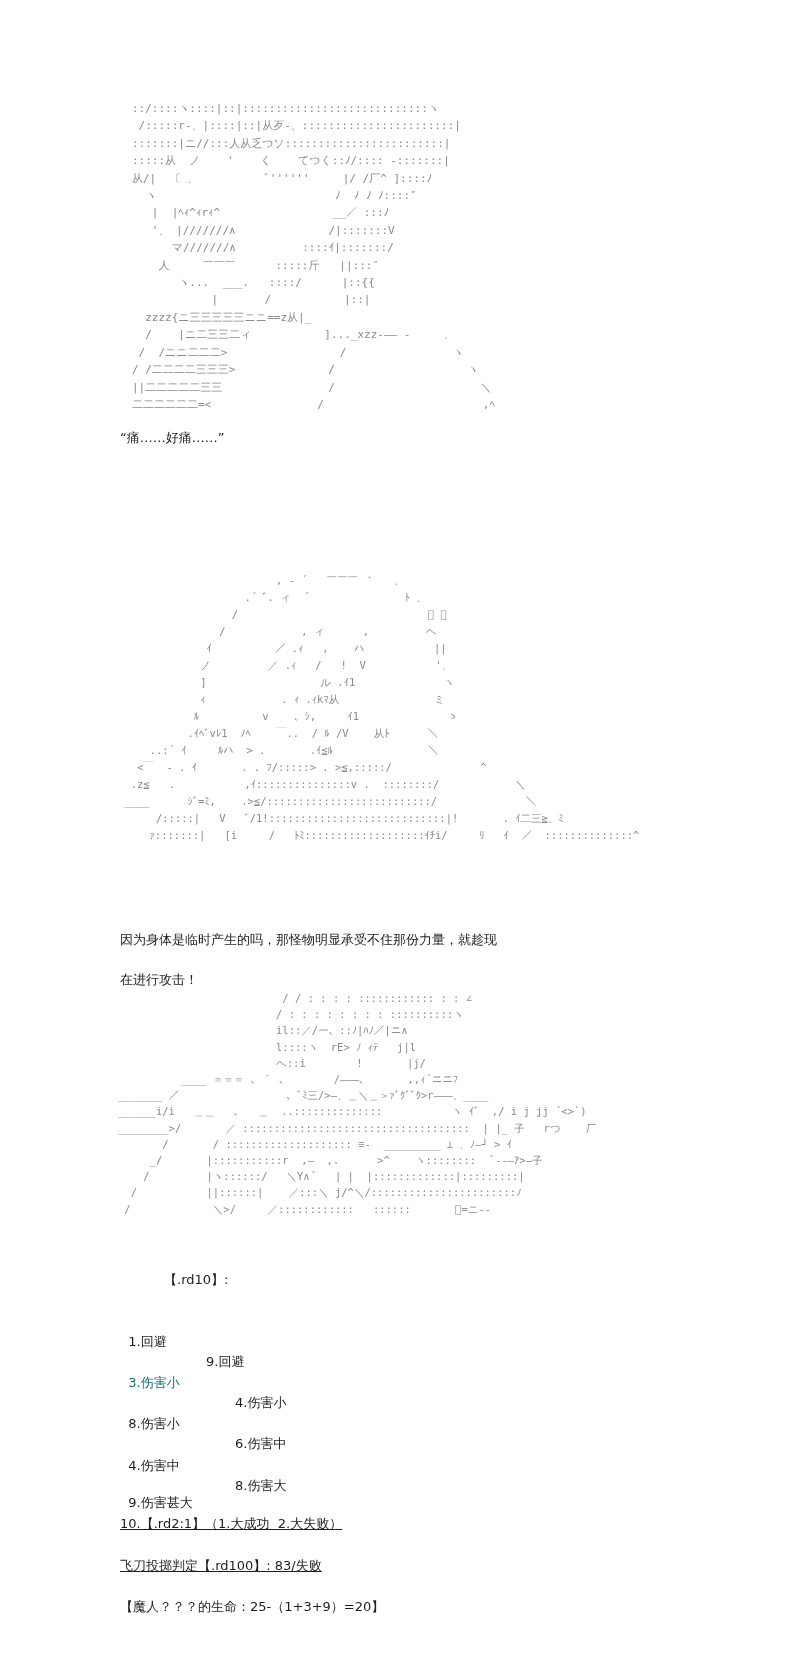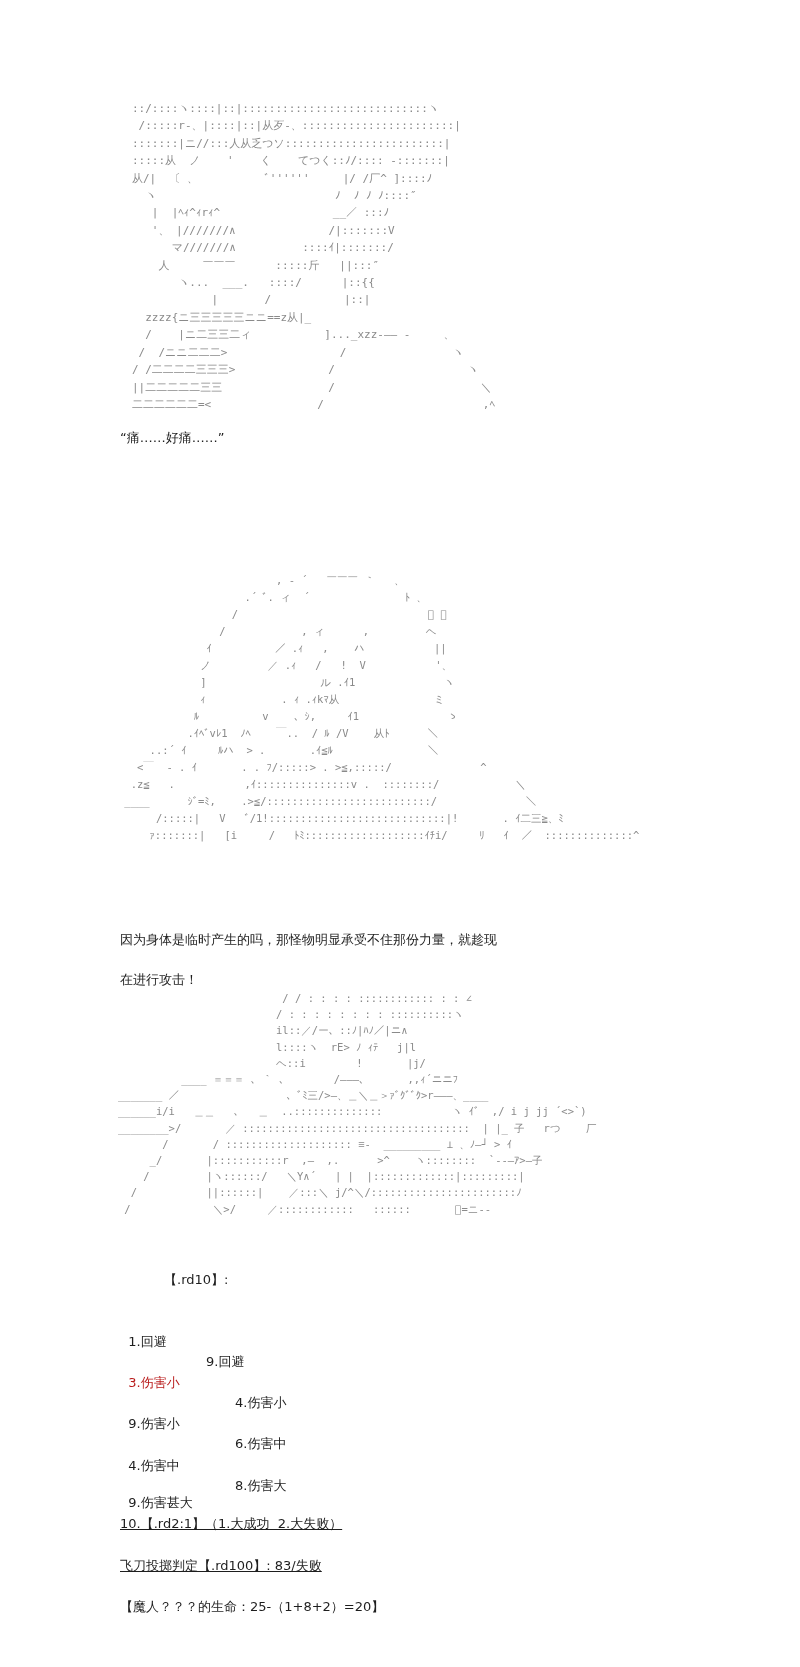--- a/index.html
+++ b/index.html
@@ -14,21 +14,21 @@
     color: #8a8a8a; white-space: pre; line-height: 1;
     letter-spacing: 0;
   }
   #aa1 { left: 132px; top: 100px; font-size: 11px; line-height: 17.4px; }
   #aa2 { left: 118px; top: 572px; font-size: 10.5px; line-height: 17px; }
   #aa3 { left: 118px; top: 990px; font-size: 10.5px; line-height: 16.2px; }
   .txt {
     position: absolute; left: 120px; font-size: 13px; line-height: 20px;
     white-space: pre; color: #1e1e1e;
   }
-  .red { color: #b91c1c; }
+  .red { color: #0f766e; }
   .col2 { position: absolute; }
 </style>
 </head>
 <body>
 
 <pre id="aa1" class="aa">::/::::ヽ::::|::|::::::::::::::::::::::::::::ヽ
  /:::::r-、|::::|::|从歹-、:::::::::::::::::::::::|
 :::::::|ニ//:::人从乏つソ::::::::::::::::::::::::|
 :::::从  ノ    '    く    てつく::ﾉ/:::: -:::::::|
 从/|  〔 、          ﾞ''''''     |/ /厂^ ]::::ﾉ
@@ -87,26 +87,26 @@
 
 <div class="txt" style="top:1312px;text-align:right;">
   <span>1.回避</span>
   <span class="col2" style="left:86px;">9.回避</span>
 </div>
 <div class="txt" style="top:1353px;">
   <span class="red">3.伤害小</span>
   <span class="col2" style="left:115px;">4.伤害小</span>
 </div>
 <div class="txt" style="top:1394px;">
-  <span>9.伤害小</span>
+  <span>8.伤害小</span>
   <span class="col2" style="left:115px;">6.伤害中</span>
 </div>
 <div class="txt" style="top:1436px;">
   <span>4.伤害中</span>
   <span class="col2" style="left:115px;">8.伤害大</span>
 </div>
 <div class="txt" style="top:1473px;">
   <span>9.伤害甚大</span>
 </div>
 
 <div class="txt" style="top:1514px;text-decoration:underline;">10.【.rd2:1】（1.大成功  2.大失败）</div>
 <div class="txt" style="top:1556px;text-decoration:underline;">飞刀投掷判定【.rd100】: 83/失败</div>
-<div class="txt" style="top:1597px;">【魔人？？？的生命：25-（1+8+2）=20】</div>
+<div class="txt" style="top:1597px;">【魔人？？？的生命：25-（1+3+9）=20】</div>
 
 </body></html>

